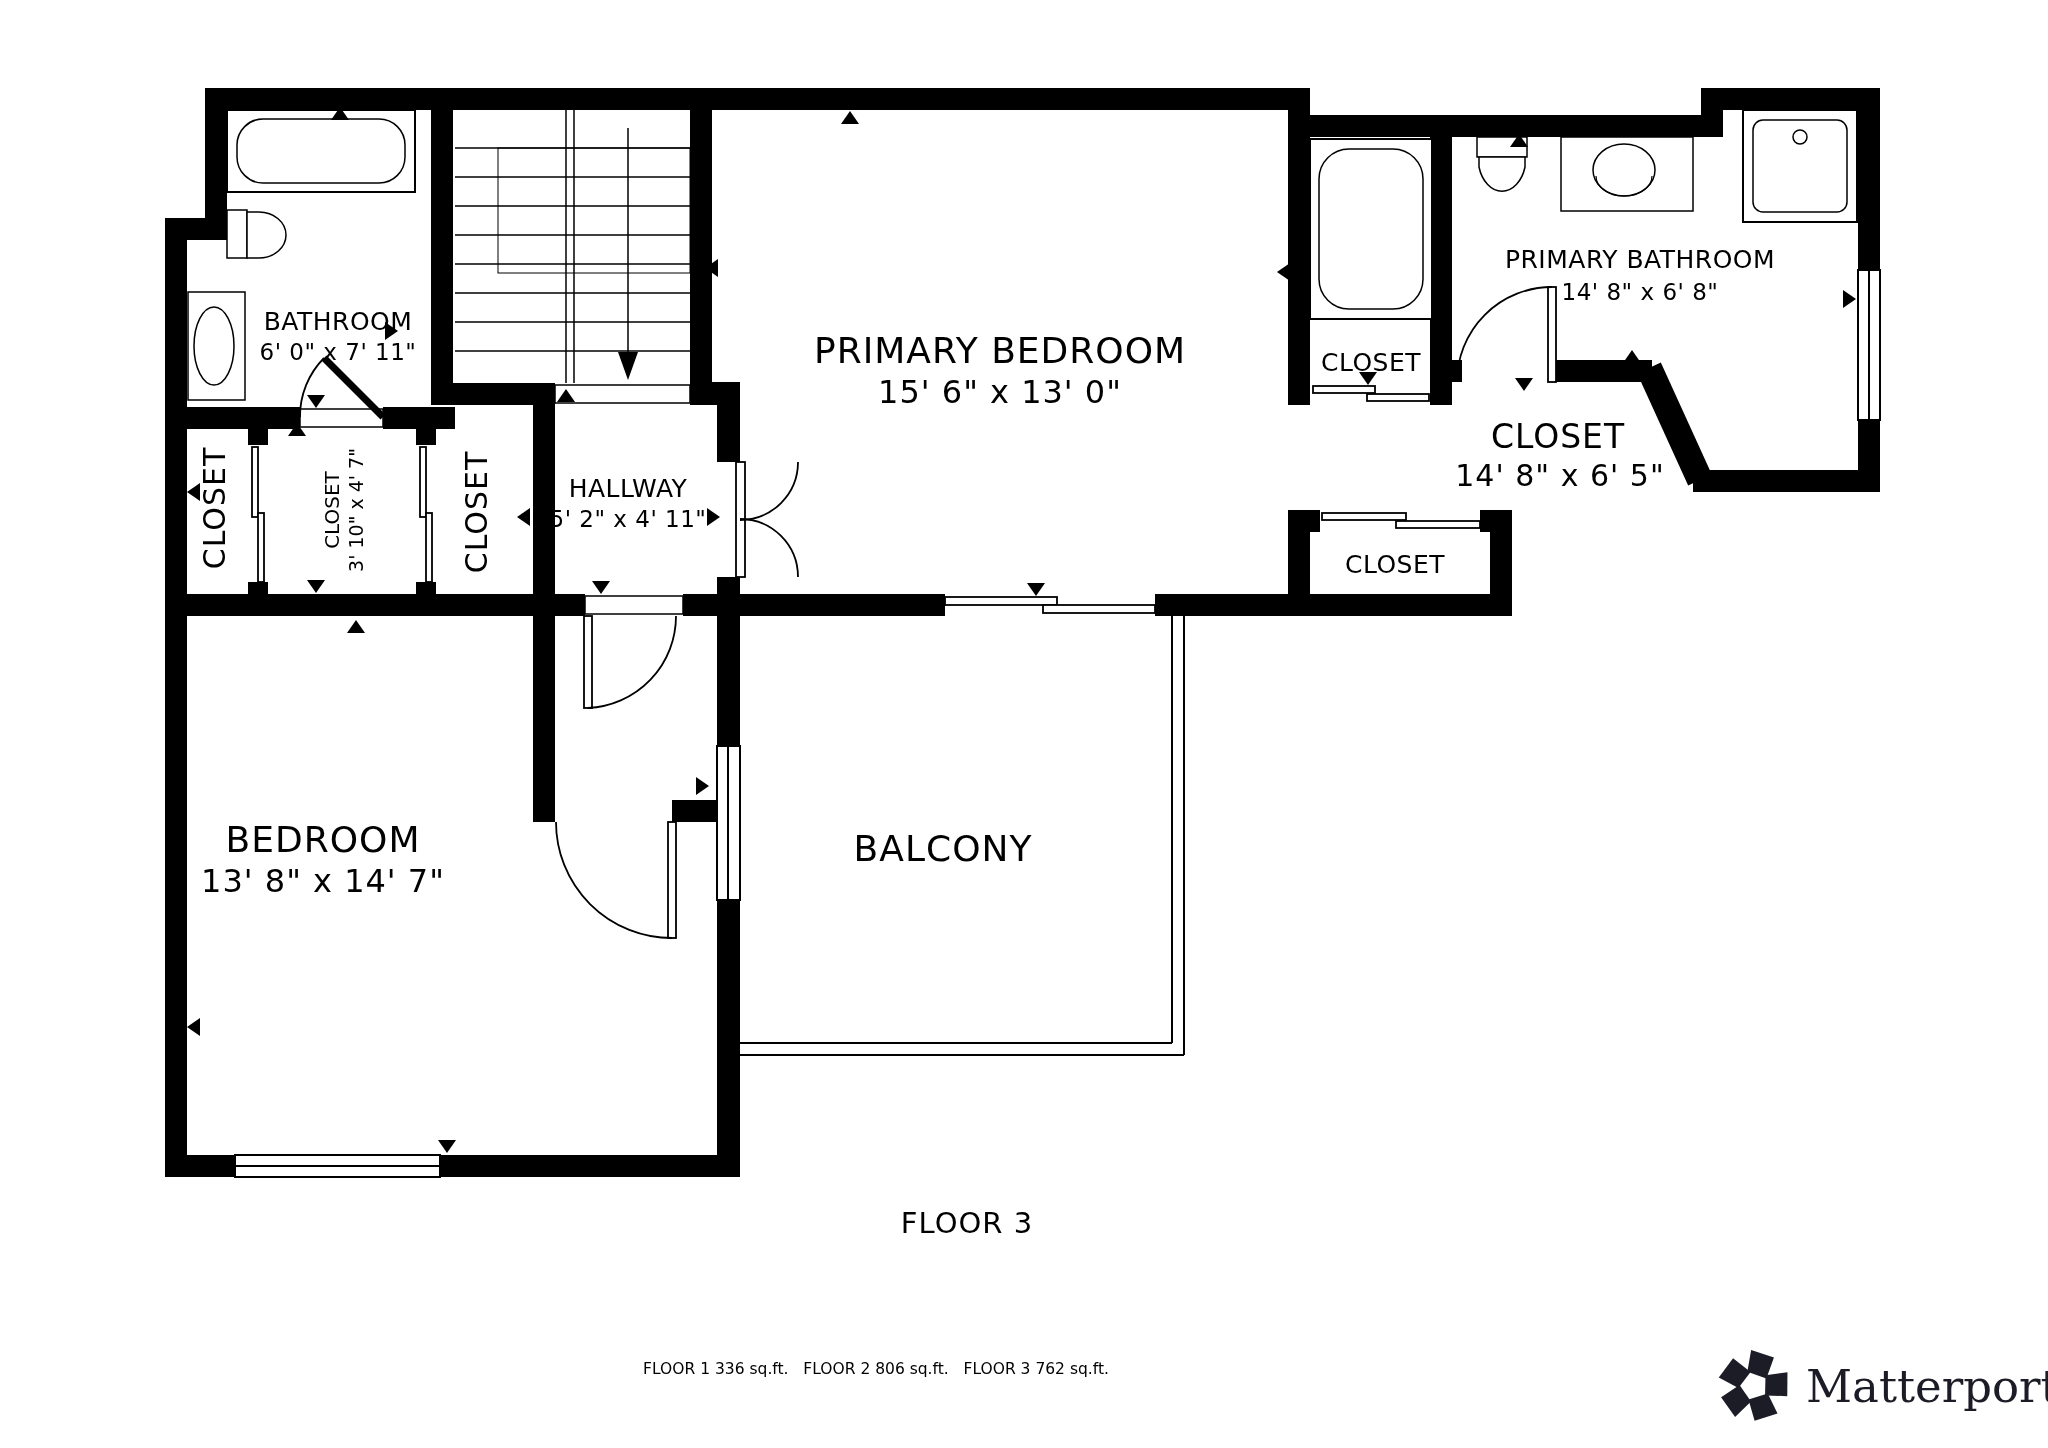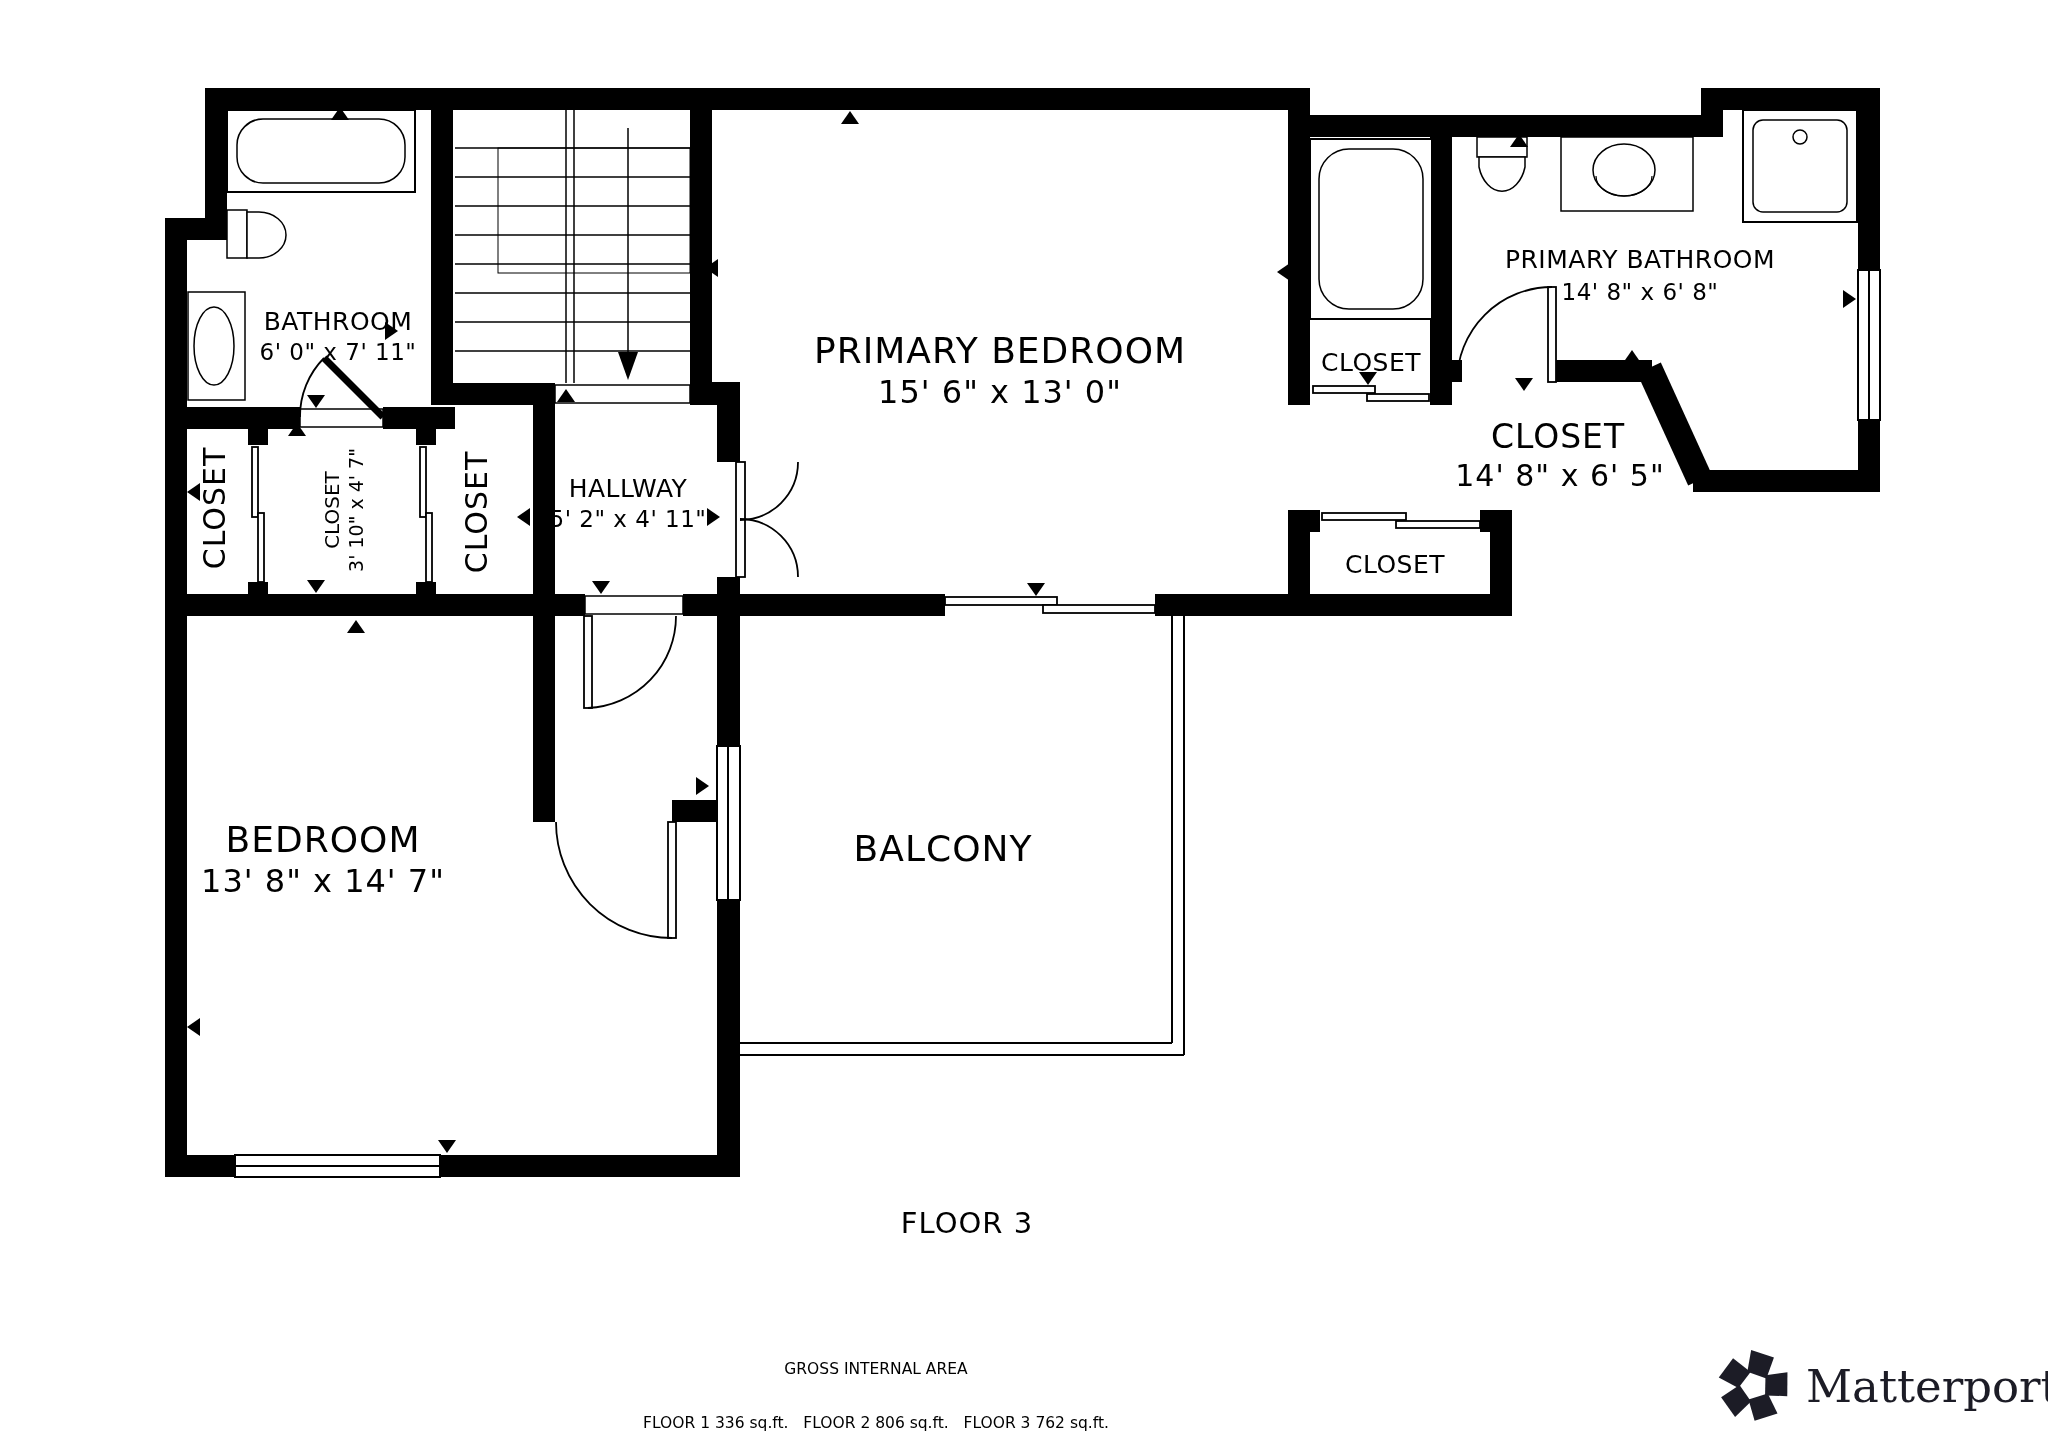--- a/index.html
+++ b/index.html
@@ -224,21 +224,20 @@
     <text class="room-big" x="323" y="852">BEDROOM</text>
     <text class="room-big-dim" x="323" y="892">13' 8" x 14' 7"</text>
 
     <text class="room-big" x="943" y="861">BALCONY</text>
 
     <text class="floor-label" x="967" y="1233">FLOOR 3</text>
   </g>
 </svg>
 
   <div class="footer">
-    <div>GROSS INTERNAL AREA</div>
     <div>FLOOR 1 336 sq.ft.   FLOOR 2 806 sq.ft.   FLOOR 3 762 sq.ft.</div>
     
     
     
   </div>
 
   <div class="brand">
     <svg width="76" height="76" viewBox="-40 -40 80 80">
       <g fill="#1c1c26">
         <path d="M -3 -38 L 21 -30 L 13 -8 L -7 -15 Z"></path>

